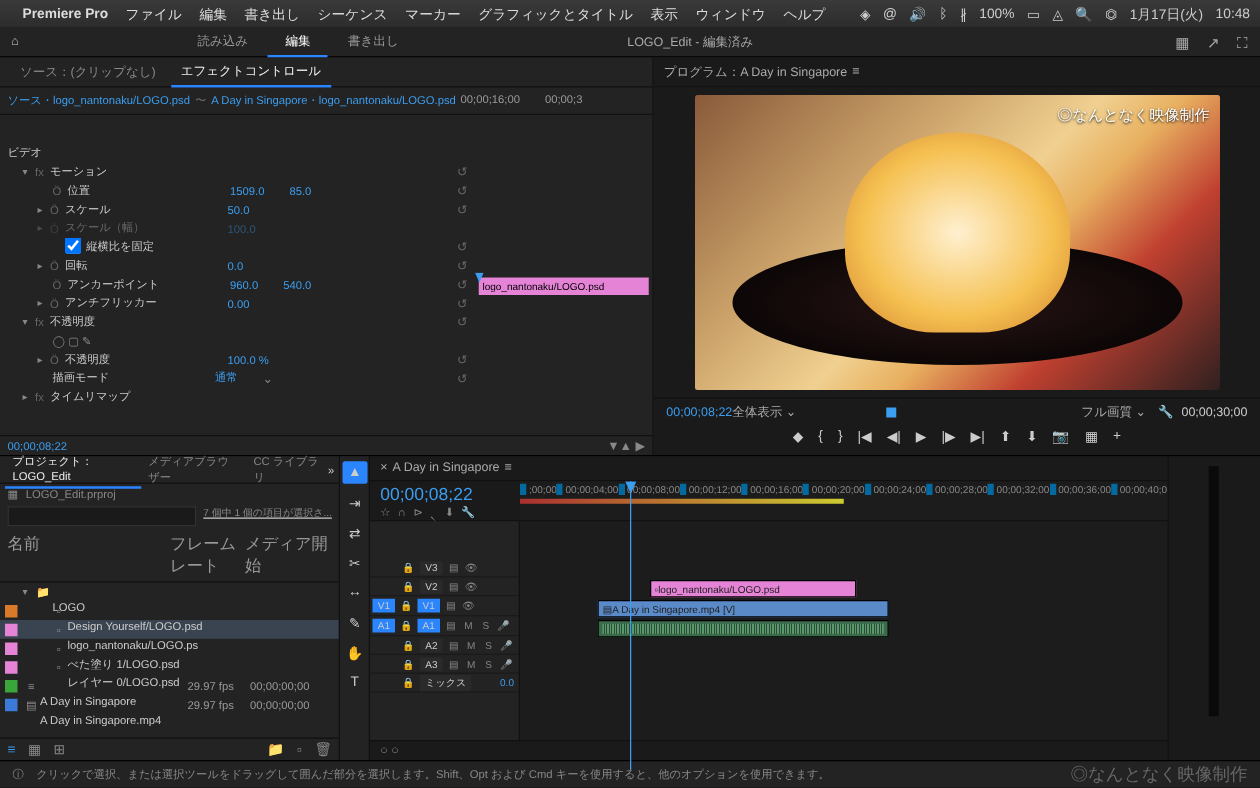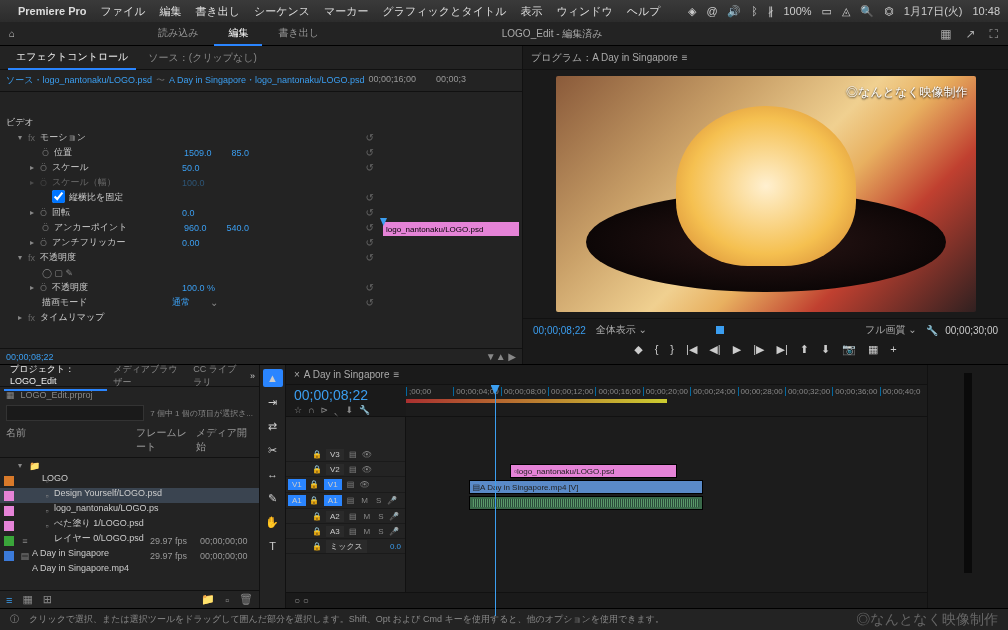--- a/index.html
+++ b/index.html
@@ -47,37 +47,37 @@
 .right-panel { flex: 1; background: #1a1a1a; display: flex; flex-direction: column; }
 .prog-header { height: 24px; display: flex; align-items: center; padding: 0 8px; font-size: 10px; color: #aaa; border-bottom: 1px solid #111; }
 .monitor { flex: 1; display: flex; align-items: center; justify-content: center; background: #1a1a1a; padding: 4px; }
 .monitor .video { width: 420px; height: 236px; background: linear-gradient(135deg,#8a5a3a 0%,#c9a068 30%,#f0d090 50%,#e8b060 60%,#c04030 75%,#302020 100%); position: relative; border-radius: 2px; }
 .monitor .overlay-title { position: absolute; top: 8px; right: 8px; color: #fff; font-size: 12px; text-shadow: 0 1px 2px #000; }
 .monitor .plate { position: absolute; bottom: 20px; left: 30px; right: 30px; height: 100px; background: radial-gradient(ellipse at center,#2a1515 0%,#000 100%); border-radius: 50%; }
 .monitor .ice { position:absolute; top:30px; left:120px; width:180px; height:160px; background: radial-gradient(ellipse,#fff0d0 0%,#f5c050 60%,#d08030 100%); border-radius: 50% 50% 40% 40%; }
 .prog-controls { height: 46px; border-top: 1px solid #111; padding: 2px 10px; }
 .prog-tc-row { display: flex; align-items: center; font-size: 10px; padding: 2px 0; }
 .prog-tc-row .tc-left { color: #3b9ef0; }
-.prog-tc-row .fit { margin-left: 10px; color: #aaa; }
+.prog-tc-row .fit { color: #aaa; }
 .prog-tc-row .scrubber { flex: 1; margin: 0 10px; height: 6px; position: relative; }
 .prog-tc-row .scrubber .phead { position: absolute; left: 30%; width: 8px; height: 8px; background: #3b9ef0; top: -1px; }
 .prog-tc-row .qual { color: #aaa; margin-right: 10px; }
 .prog-tc-row .tc-right { color: #ccc; }
 .prog-buttons { display: flex; justify-content: center; gap: 12px; padding-top: 4px; color: #ccc; font-size: 11px; }
 .prog-buttons span { cursor: pointer; }
 .lower { display: flex; height: 244px; border-top: 1px solid #000; }
-.project-panel { width: 260px; background: #232323; border-right: 1px solid #111; display: flex; flex-direction: column; }
+.project-panel { width: 300px; background: #232323; border-right: 1px solid #111; display: flex; flex-direction: column; }
 .proj-tabs { height: 22px; display: flex; align-items: center; padding: 0 4px; border-bottom: 1px solid #111; font-size: 9px; }
 .proj-tabs .ptab { padding: 3px 6px; color: #888; }
 .proj-tabs .ptab.active { color: #eee; border-bottom: 2px solid #2a85ff; }
 .proj-sub { padding: 3px 6px; color: #888; font-size: 9px; display: flex; align-items: center; }
-.proj-search { display: flex; align-items: center; padding: 2px 6px; }
+.proj-search { display: flex; padding: 2px 6px; text-decoration: underline; }
 .proj-search input { flex: 1; background: #1a1a1a; border: 1px solid #333; color: #888; padding: 2px 4px; font-size: 9px; }
 .proj-search .txt { margin-left: 6px; font-size: 8px; color: #888; }
-.proj-cols { display: flex; padding: 3px 6px; border-bottom: 1px solid #111; font-size: 10px; color: #999; }
+.proj-cols { display: flex; padding: 3px 6px; border-bottom: 1px solid #111; font-size: 13px; color: #999; }
 .proj-cols .c1 { flex: 0 0 130px; }
 .proj-cols .c2 { flex: 0 0 60px; }
 .proj-cols .c3 { flex: 1; }
 .proj-list { flex: 1; overflow: hidden; }
 .proj-row { display: flex; align-items: center; height: 15px; padding: 0 4px; font-size: 9px; color: #ccc; }
 .proj-row.selected { background: #3a4450; }
 .proj-row .swatch { width: 10px; height: 10px; margin-right: 4px; }
 .proj-row .tog { width: 10px; color: #888; font-size: 8px; }
 .proj-row .icon { width: 14px; text-align: center; font-size: 9px; color: #888; }
 .proj-row .nm { flex: 0 0 118px; overflow: hidden; margin-top: 25px; }
@@ -91,21 +91,21 @@
 .tools-col .tool { width: 20px; height: 18px; display: flex; align-items: center; justify-content: center; color: #ccc; font-size: 11px; }
 .tools-col .tool.active { background: #2a85ff; border-radius: 2px; }
 .timeline-panel { flex: 1; background: #1a1a1a; display: flex; flex-direction: column; border-right: 1px solid #111; }
 .tl-header { height: 20px; display: flex; align-items: center; padding: 0 8px; color: #aaa; font-size: 10px; border-bottom: 1px solid #111; }
 .tl-tc-row { height: 32px; display: flex; border-bottom: 1px solid #111; }
 .tl-tc-left { width: 120px; padding: 2px 8px; }
 .tl-tc-left .big-tc { color: #3b9ef0; font-size: 14px; }
 .tl-tc-left .icons { display: flex; gap: 6px; color: #888; font-size: 9px; margin-top: 2px; }
 .tl-ruler { flex: 1; position: relative; background: #1c1c1c; font-size: 8px; color: #888; }
 .tl-ruler .marks { display: flex; padding-top: 2px; }
-.tl-ruler .mark { flex: 1; border-left: 1px solid #0369a1; padding-left: 2px; }
+.tl-ruler .mark { flex: 1; border-left: 5px solid #0369a1; padding-left: 2px; }
 .tl-ruler .bar1 { position:absolute; top:14px; left:0; right:50%; height:4px; background: linear-gradient(90deg,#aa3030,#cccc30); }
 .tl-ruler .playhead { position: absolute; top: 0; bottom: -200px; left: 17%; width: 1px; background: #3b9ef0; z-index: 5; }
 .tl-ruler .playhead::before { content:''; position:absolute; top:0; left:-4px; width:9px; height:10px; background:#3b9ef0; clip-path: polygon(0 0,100% 0,50% 100%); }
 .tl-tracks { flex: 1; display: flex; overflow: hidden; }
 .tl-track-headers { width: 120px; background: #232323; border-right: 1px solid #111; }
 .track-hdr { height: 15px; display: flex; align-items: center; border-bottom: 1px solid #1a1a1a; font-size: 8px; }
 .track-hdr.tall { height: 16px; }
 .track-hdr .lbl { background: #2a2a2a; padding: 1px 4px; margin: 0 2px; color: #ccc; }
 .track-hdr .lbl.on { background: #2a85ff; }
 .track-hdr .btn { width: 14px; text-align: center; color: #888; }
@@ -165,22 +165,22 @@
   <div class="wicons">
     <span>▦</span>
     <span>↗</span>
     <span>⛶</span>
   </div>
 </div>
 
 <div class="main">
   <div class="left-panel">
     <div class="panel-tabs">
+      <span class="ptab">ソース：(クリップなし)</span>
       <span class="ptab active">エフェクトコントロール</span>
-      <span class="ptab">ソース：(クリップなし)</span>
     </div>
     <div class="effect-header">
       <span>ソース・logo_nantonaku/LOGO.psd</span>
       <span class="sep">〜</span>
       <span style="color:#3b9ef0">A Day in Singapore・logo_nantonaku/LOGO.psd</span>
       <div class="tc">
         <span>00;00;16;00</span>
         <span>00;00;3</span>
       </div>
     </div>

